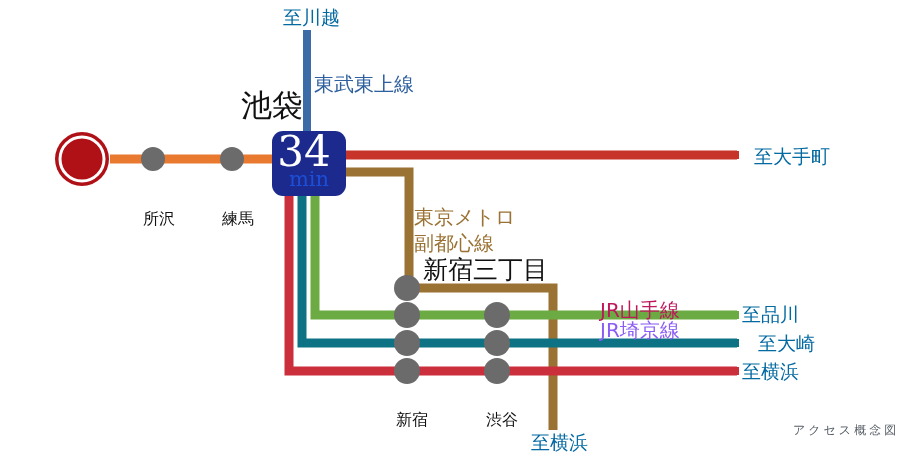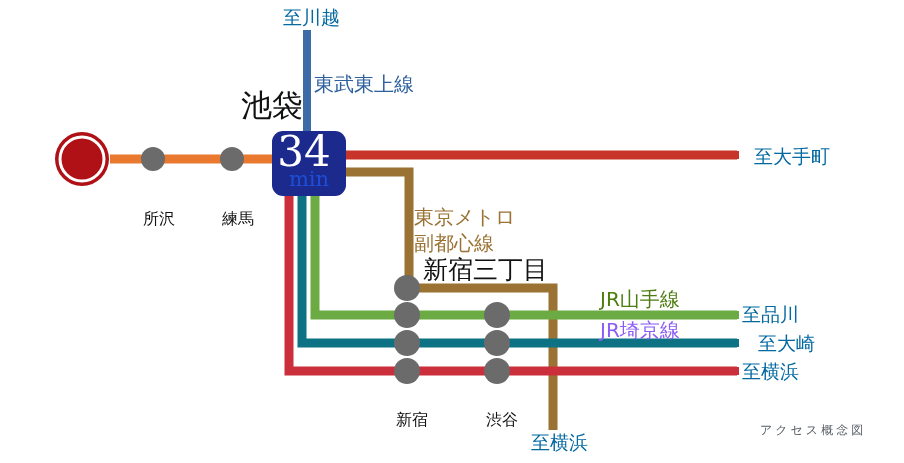--- a/index.html
+++ b/index.html
@@ -87,26 +87,26 @@
 
   
   .lineName {
     font-family: "DejaVu Sans", "Liberation Sans", sans-serif;
     font-size: 20px;
     line-height: 1.28;
   }
   .ln-tobu       { left: 314px; top: 72px;  color: #2e5f9e; }
   .ln-marunouchi { left: 394px; top: 130px; color: #c6342a; }
   .ln-fukutoshin { left: 414px; top: 205px; color: #9a7234; }
-  .ln-yamanote   { left: 600px; top: 287px; color: #4d7c0f; }
+  .ln-yamanote   { left: 600px; top: 298px; color: #be185d; }
   .ln-saikyo     { left: 600px; top: 318px; color: #8b5cf6; text-align: center; }
   .ln-shonan     { left: 570px; top: 346px; color: #d24a55; }
 
   .caption {
-    left: 760px;
+    left: 793px;
     top: 424px;
     font-family: "DejaVu Serif", "Liberation Serif", serif;
     font-size: 12px;
     color: #555c63;
     letter-spacing: 3px;
   }
 
   
   .badge-num {
     position: absolute;

